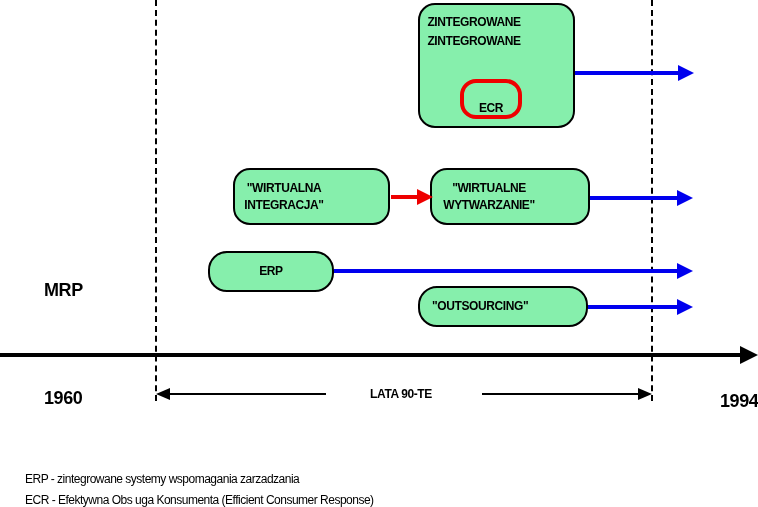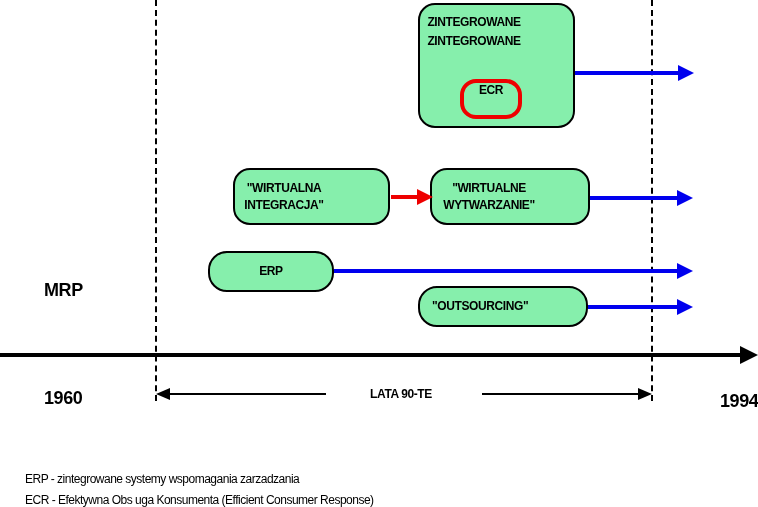--- a/index.html
+++ b/index.html
@@ -59,21 +59,21 @@
     padding-top: 8px;
     padding-right: 45px;
   }
   .ecr-badge {
     position: absolute;
     left: 40px; top: 74px;
     width: 62px; height: 40px;
     border: 4px solid var(--red);
     border-radius: 16px;
     display: flex;
-    align-items: flex-start;
+    align-items: flex-end;
     justify-content: center;
     font-weight: bold;
     font-size: 12px;
     color: var(--ink);
   }
   .node-vint {
     left: 233px; top: 168px;
     width: 157px; height: 57px;
   }
   .node-vint .lines { padding-right: 55px; line-height: 17px; }

